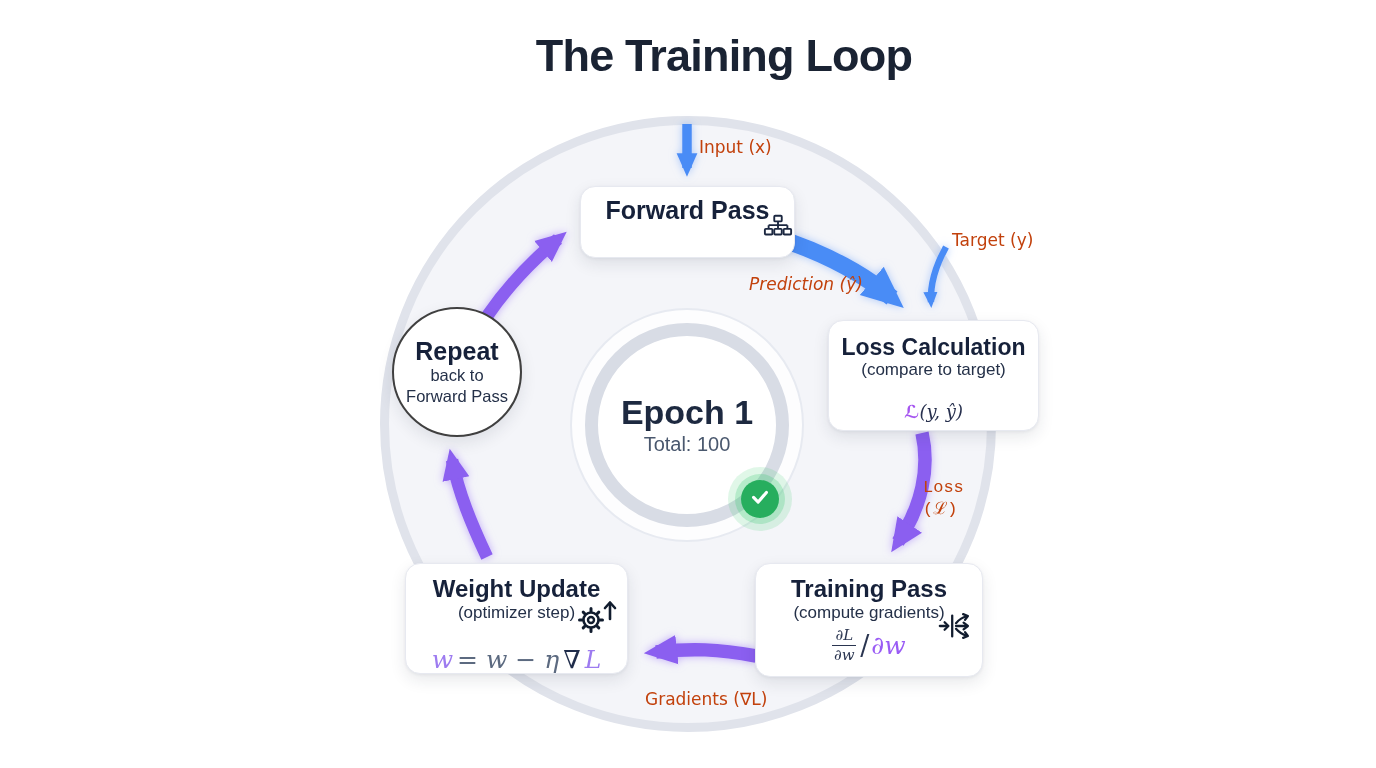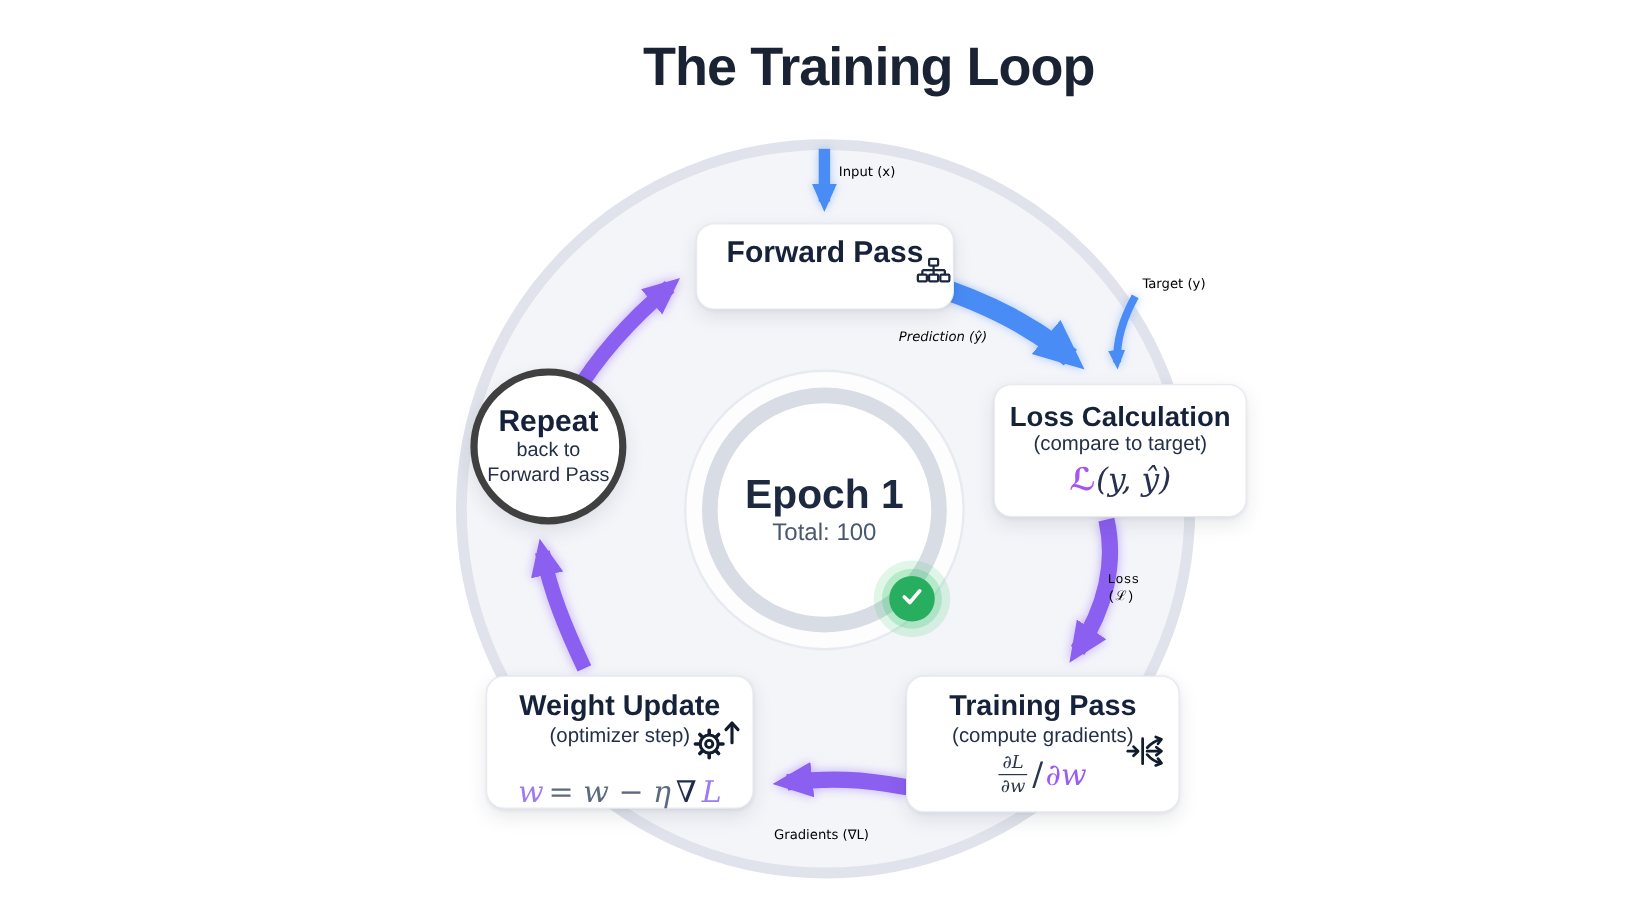--- a/index.html
+++ b/index.html
@@ -56,48 +56,48 @@
   .node-sub { font-size:17px; color:#243048; line-height:1.2; }
   .node-icon { position:absolute; }
   #forward-box { left:580px; top:186px; width:215px; height:72px; padding-top:9px; }
   #forward-box .node-title { font-size:25px; }
   #loss-box { left:828px; top:320px; width:211px; height:111px; padding-top:13px; }
   #loss-box .node-title { font-size:23px; }
   #backward-box { left:755px; top:563px; width:228px; height:114px; padding-top:11px; }
   #update-box { left:405px; top:563px; width:223px; height:111px; padding-top:11px; }
   #repeat-circle {
     position:absolute; left:392px; top:307px; width:130px; height:130px;
-    border-radius:50%; background:#ffffff; border:6px solid #404040; z-index:8;
+    border-radius:50%; background:#ffffff; border:2px solid #404040; z-index:8;
     box-shadow:0 6px 16px rgba(25,35,60,0.10);
     display:flex; flex-direction:column; align-items:center; justify-content:center;
     text-align:center; box-sizing:border-box;
   }
   #repeat-circle .node-title { font-size:25px; }
   #repeat-circle .node-sub { font-size:16.5px; line-height:1.28; }
   
   .math { font-family:"DejaVu Serif","DejaVu Sans",serif; font-style:italic; }
-  .loss-formula { margin-top:4px; font-size:26px; }
+  .loss-formula { margin-top:20px; font-size:18px; }
   .loss-formula .lscript { color:#a555f0; font-weight:600; }
   .loss-formula .largs { color:#27304e; }
   .bw-formula { margin-top:5px; display:flex; align-items:center; justify-content:center; }
   .frac { display:inline-flex; flex-direction:column; line-height:1; font-size:15px; color:#2a3550; }
   .frac .ft { border-bottom:1.6px solid #2a3550; padding:0 3px 2px; }
   .frac .fb { padding-top:2px; }
   .bw-formula .slash { font-size:27px; color:#2a3550; margin:0 2px 0 4px; font-style:normal; }
   .bw-formula .dw { font-size:25px; color:#9a5cf5; }
   .wf { margin-top:22px; font-size:25px; }
   .wf span { margin:0 2px; }
   .wf .w1 { color:#9d7bf0; }
   .wf .mid { color:#5c6a80; }
   .wf .nab { color:#1f2c4a; font-style:normal; }
   .wf .lend { color:#9d7bf0; }
   
   .flabel {
     position:absolute; font-family:"DejaVu Sans","Liberation Sans",sans-serif;
-    font-size:11px; color:#000000; z-index:9; white-space:nowrap;
+    font-size:17px; color:#c2410c; z-index:9; white-space:nowrap;
   }
   #input-label { left:699px; top:137px; }
   #target-label { left:952px; top:230px; }
   #prediction-label { left:749px; top:274px;font-style:italic; }
   #loss-label { left:923px; top:477px; width:64px; text-align:left; white-space:normal; line-height:1.3;font-family:Liberation Mono, monospace; }
   #gradients-label { left:645px; top:689px; }
 </style>
 </head>
 <body>
 

